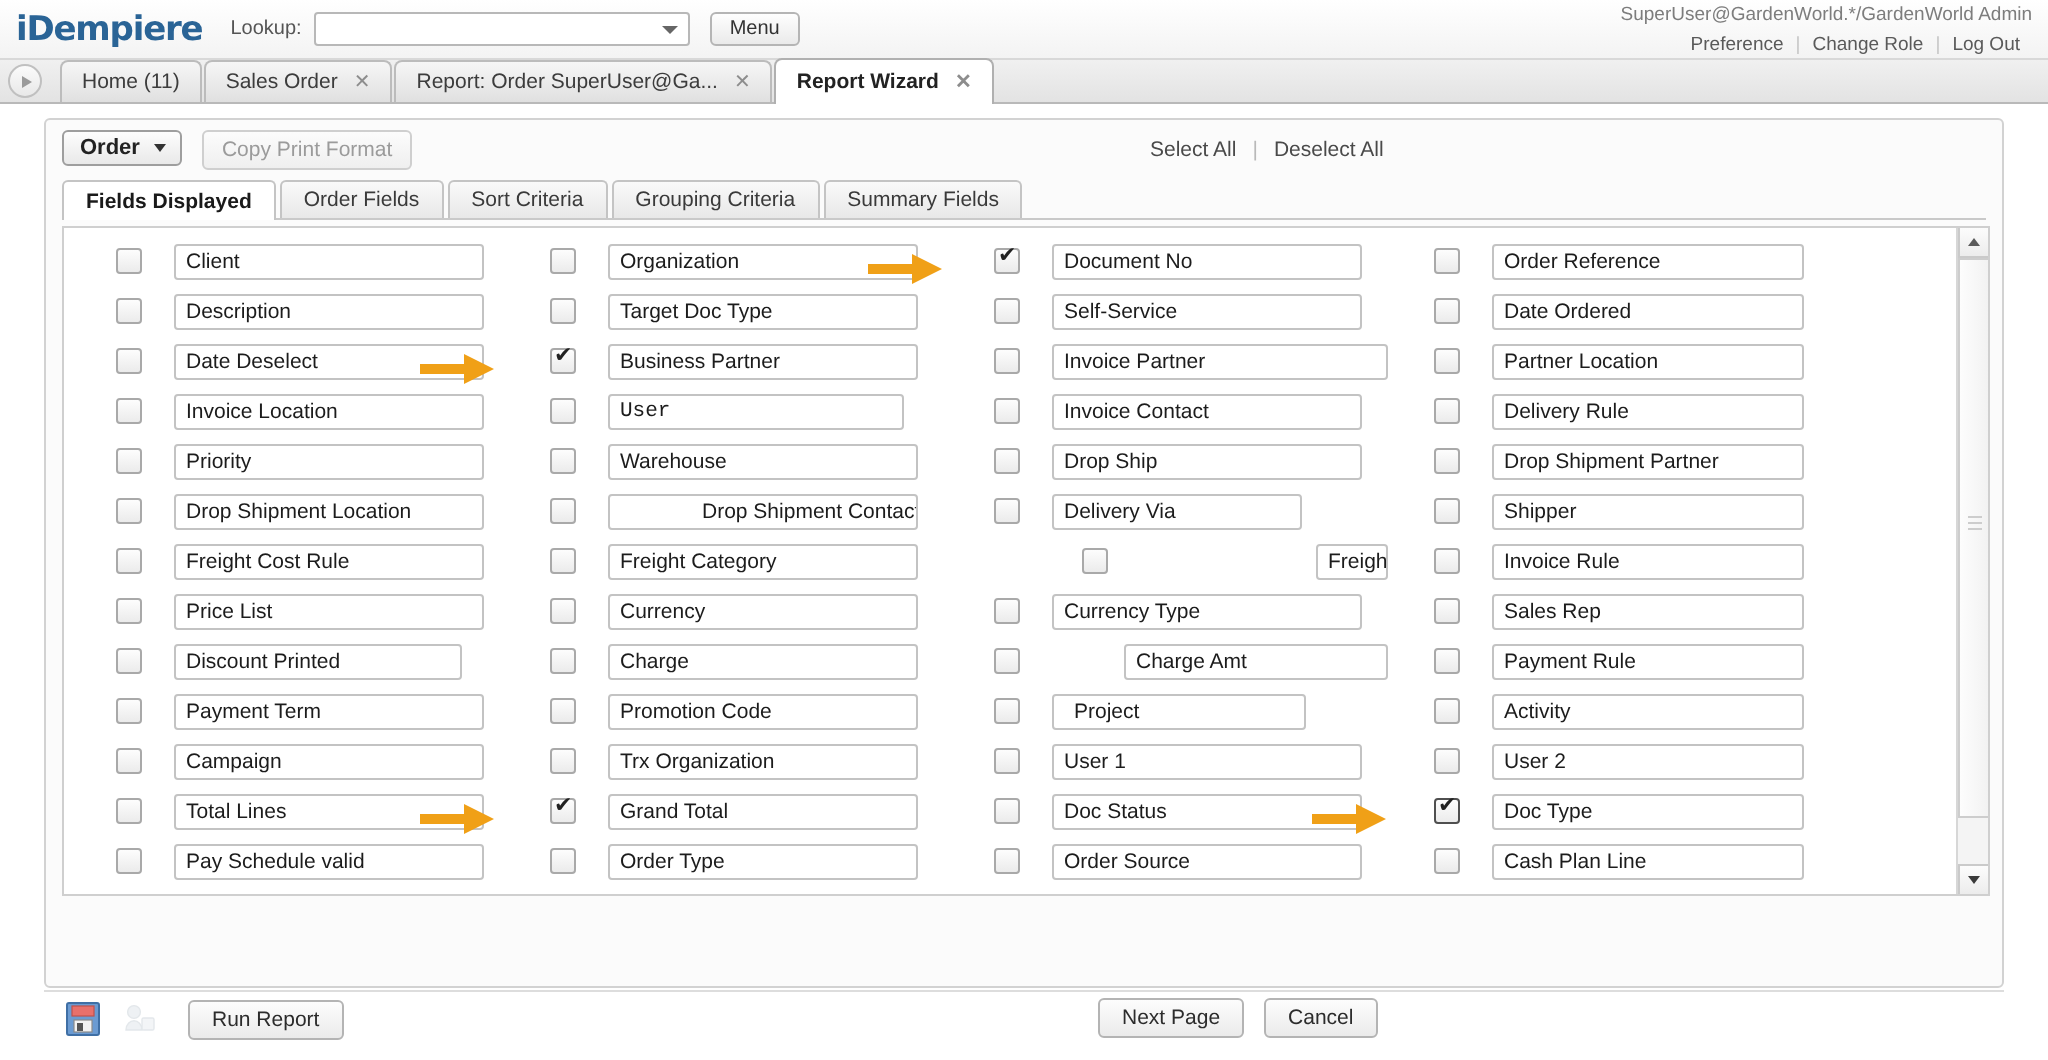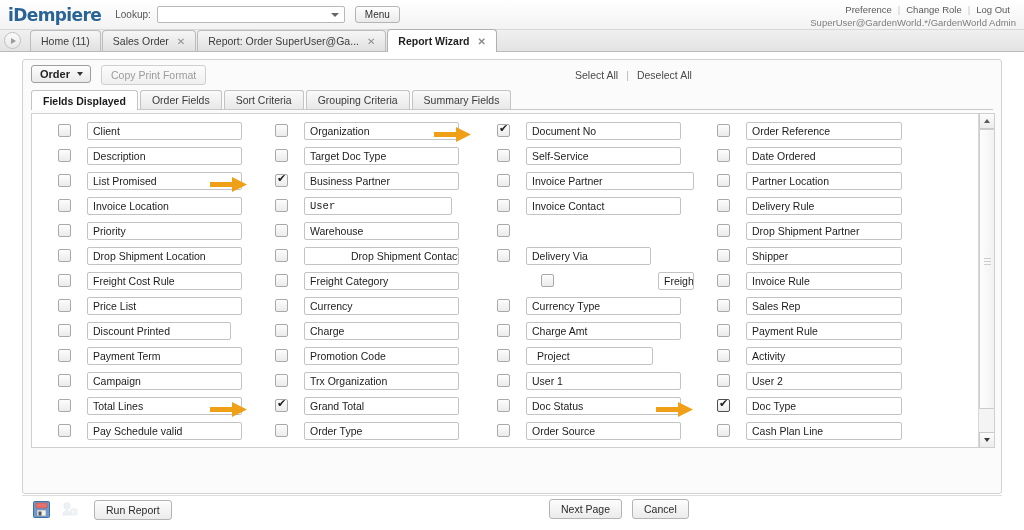--- a/index.html
+++ b/index.html
@@ -374,24 +374,24 @@
 
 <div id="app-header">
   <div id="brand">iDempiere</div>
   <span class="lookup-label">Lookup:</span>
   <div class="lookup-combo">
     <span class="arrow"></span>
   </div>
   <button class="menu-btn">Menu</button>
 
   <div id="user-area">
+    <div id="user-name">SuperUser@GardenWorld.*/GardenWorld Admin</div>
     <div id="user-links">
       <a>Preference</a><span class="sep">|</span><a>Change Role</a><span class="sep">|</span><a>Log Out</a>
     </div>
-    <div id="user-name">SuperUser@GardenWorld.*/GardenWorld Admin</div>
   </div>
 </div>
 
 <div id="tabstrip">
   <div id="collapse-btn">
     <span class="chev"></span>
   </div>
   <div class="wtab">
     <span>Home (11)</span>
   </div>
@@ -490,21 +490,21 @@
               <div class="cbox" aria-checked="false"></div>
               <span style="width: 16px; flex: 0 0 auto;"></span>
               <div class="fbox" style="width: 156px;">Date Ordered</div>
             </div>
           </div>
           <div class="frow">
             <div class="cell c1" style="position: relative;">
               <span class="gap-lead"></span>
               <div class="cbox" aria-checked="false"></div>
               <span style="width: 16px; flex: 0 0 auto;"></span>
-              <div class="fbox" style="width: 155px;">List Promised</div>
+              <div class="fbox" style="width: 155px;">Date Deselect</div>
               <div class="anno" style="left: 178px; top: 4px;">
                 <svg width="38" height="17" viewBox="0 0 38 17">
                   <path d="M0 6 L22 6 L22 1 L37 8.5 L22 16 L22 11 L0 11 Z" fill="#f0a017"></path>
                 </svg>
               </div>
             </div>
             <div class="cell c2" style="position: relative;">
               <span class="gap"></span>
               <div class="cbox checked" aria-checked="true"></div>
               <span style="width: 16px; flex: 0 0 auto;"></span>
@@ -559,20 +559,21 @@
             <div class="cell c2" style="position: relative;">
               <span class="gap"></span>
               <div class="cbox" aria-checked="false"></div>
               <span style="width: 16px; flex: 0 0 auto;"></span>
               <div class="fbox" style="width: 155px;">Warehouse</div>
             </div>
             <div class="cell c3" style="position: relative;">
               <span class="gap"></span>
               <div class="cbox" aria-checked="false"></div>
               <span style="width: 16px; flex: 0 0 auto;"></span>
+              <div class="fbox" style="width: 155px;">Drop Ship</div>
             </div>
             <div class="cell c4" style="position: relative;">
               <span class="gap"></span>
               <div class="cbox" aria-checked="false"></div>
               <span style="width: 16px; flex: 0 0 auto;"></span>
               <div class="fbox" style="width: 156px;">Drop Shipment  Partner</div>
             </div>
           </div>
           <div class="frow">
             <div class="cell c1" style="position: relative;">
@@ -662,21 +663,21 @@
             <div class="cell c2" style="position: relative;">
               <span class="gap"></span>
               <div class="cbox" aria-checked="false"></div>
               <span style="width: 16px; flex: 0 0 auto;"></span>
               <div class="fbox" style="width: 155px;">Charge</div>
             </div>
             <div class="cell c3" style="position: relative;">
               <span class="gap"></span>
               <div class="cbox" aria-checked="false"></div>
               <span style="width: 16px; flex: 0 0 auto;"></span>
-              <div class="fbox" style="width: 155px;">Charge Amt</div>
+              <div class="fbox" style="width: 155px; margin-left: 36px;">Charge Amt</div>
             </div>
             <div class="cell c4" style="position: relative;">
               <span class="gap"></span>
               <div class="cbox" aria-checked="false"></div>
               <span style="width: 16px; flex: 0 0 auto;"></span>
               <div class="fbox" style="width: 156px;">Payment Rule</div>
             </div>
           </div>
           <div class="frow">
             <div class="cell c1" style="position: relative;">

